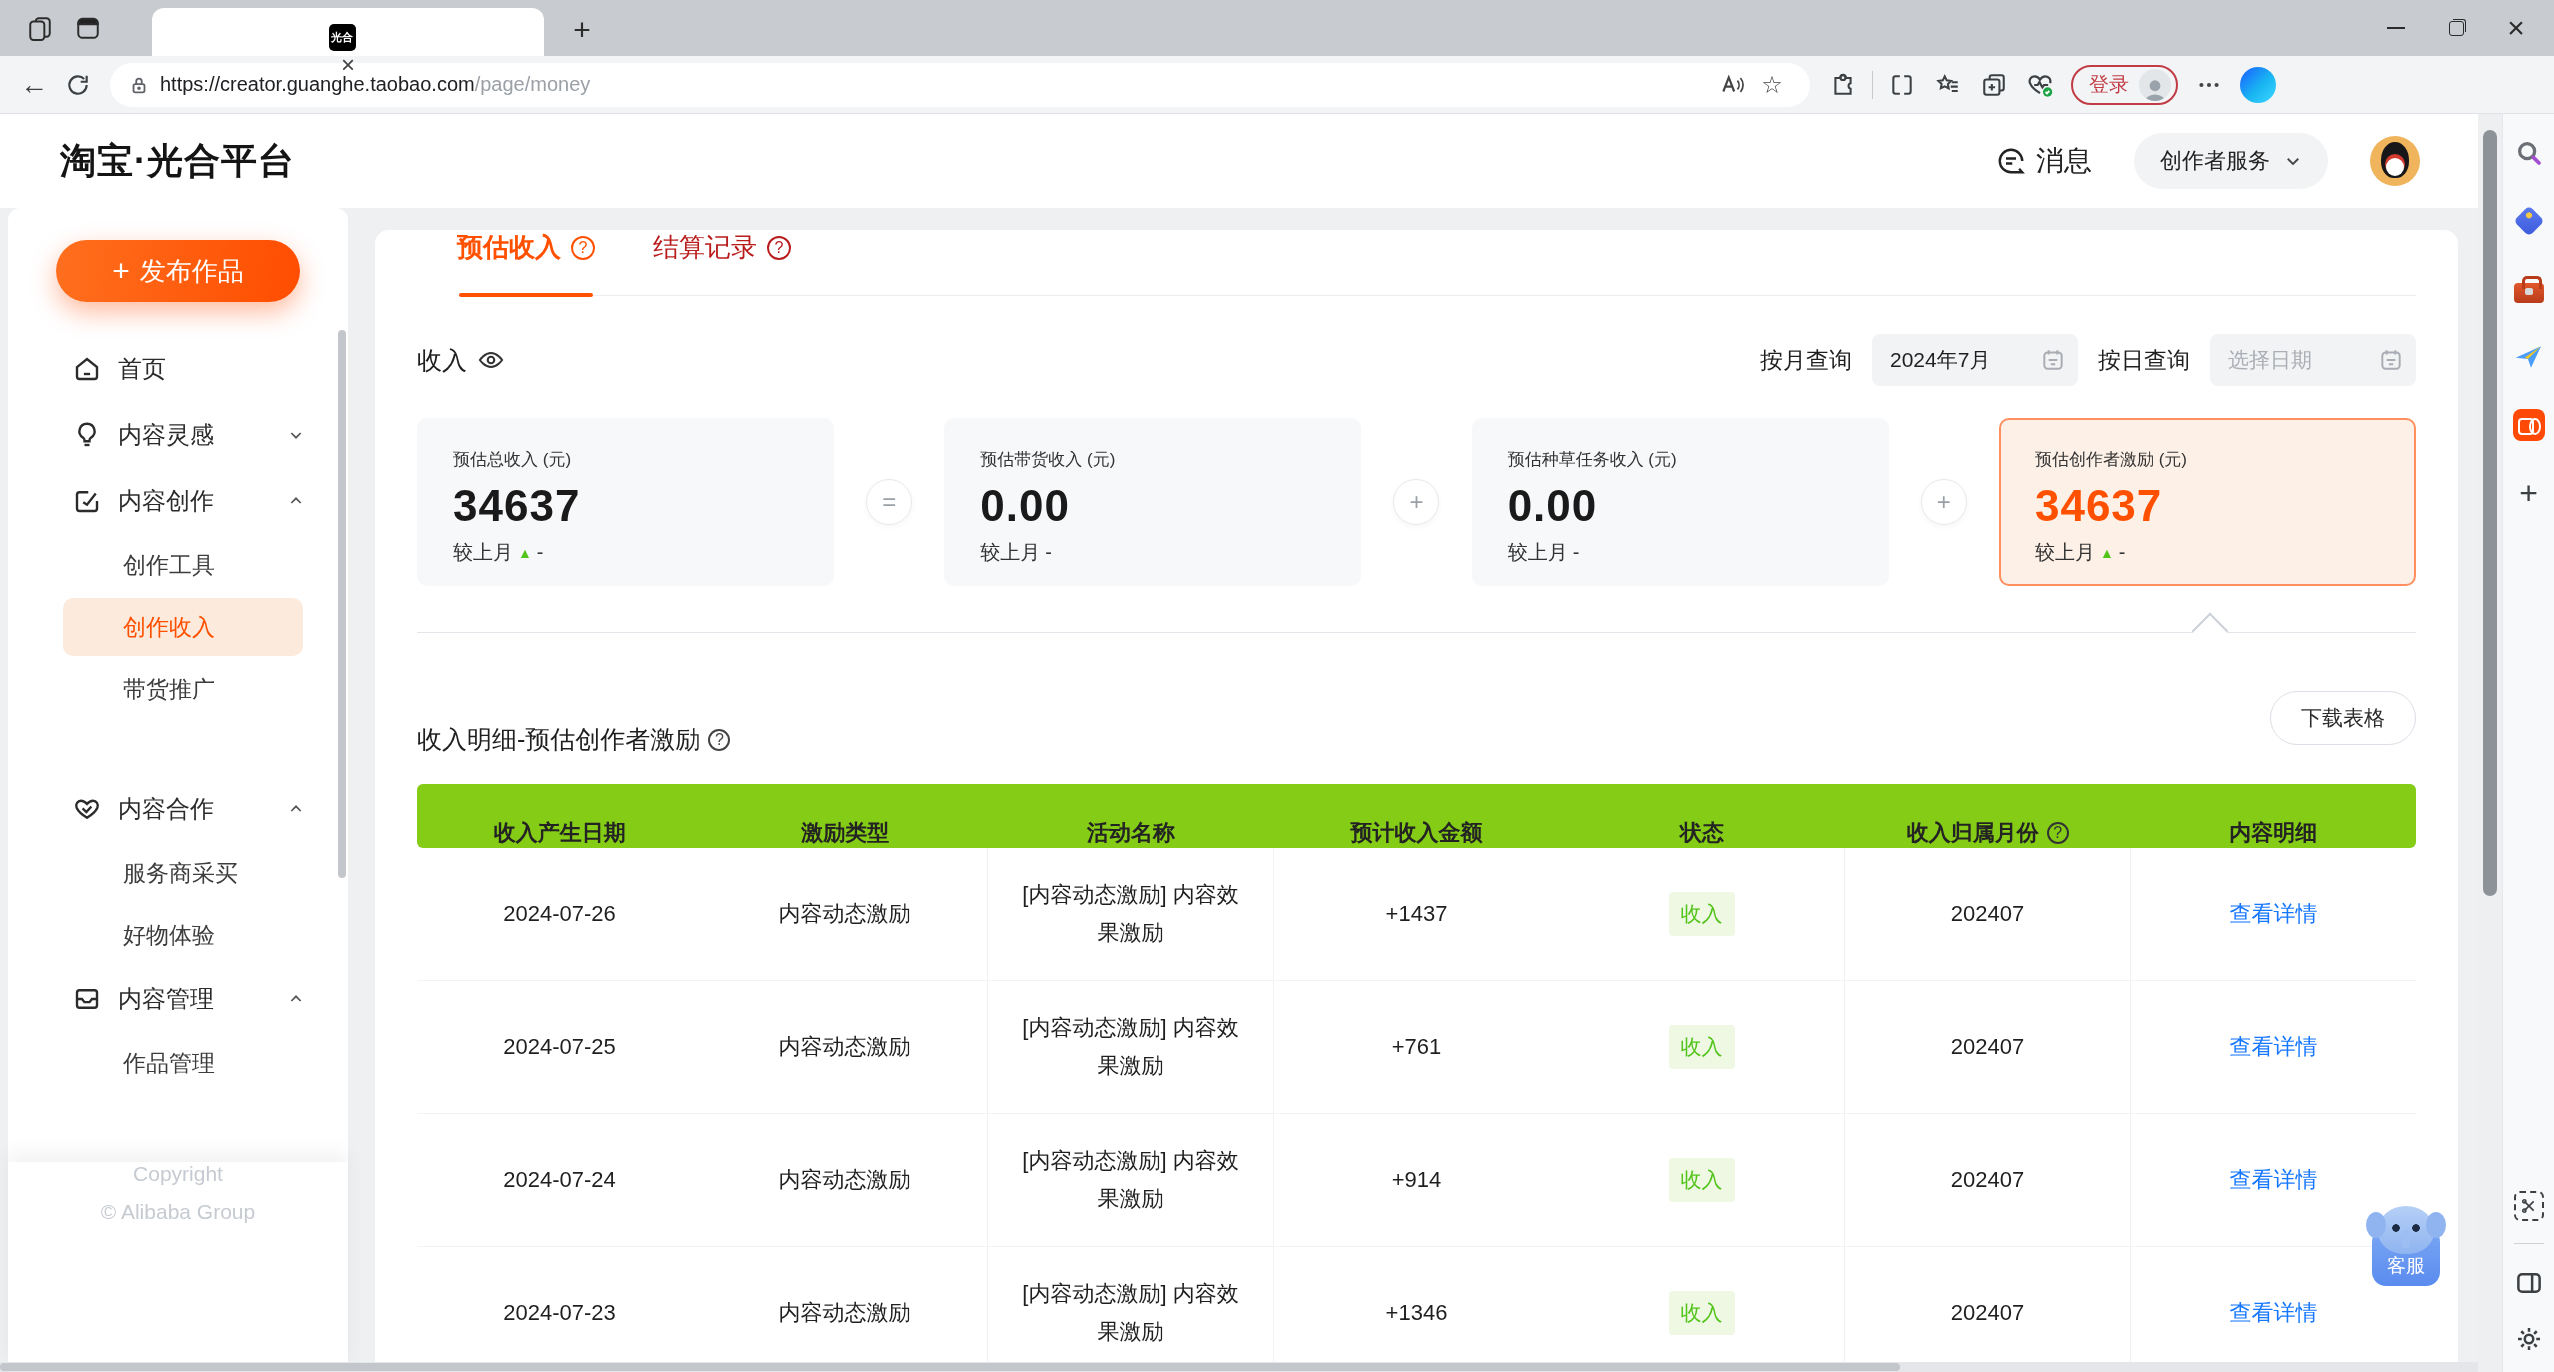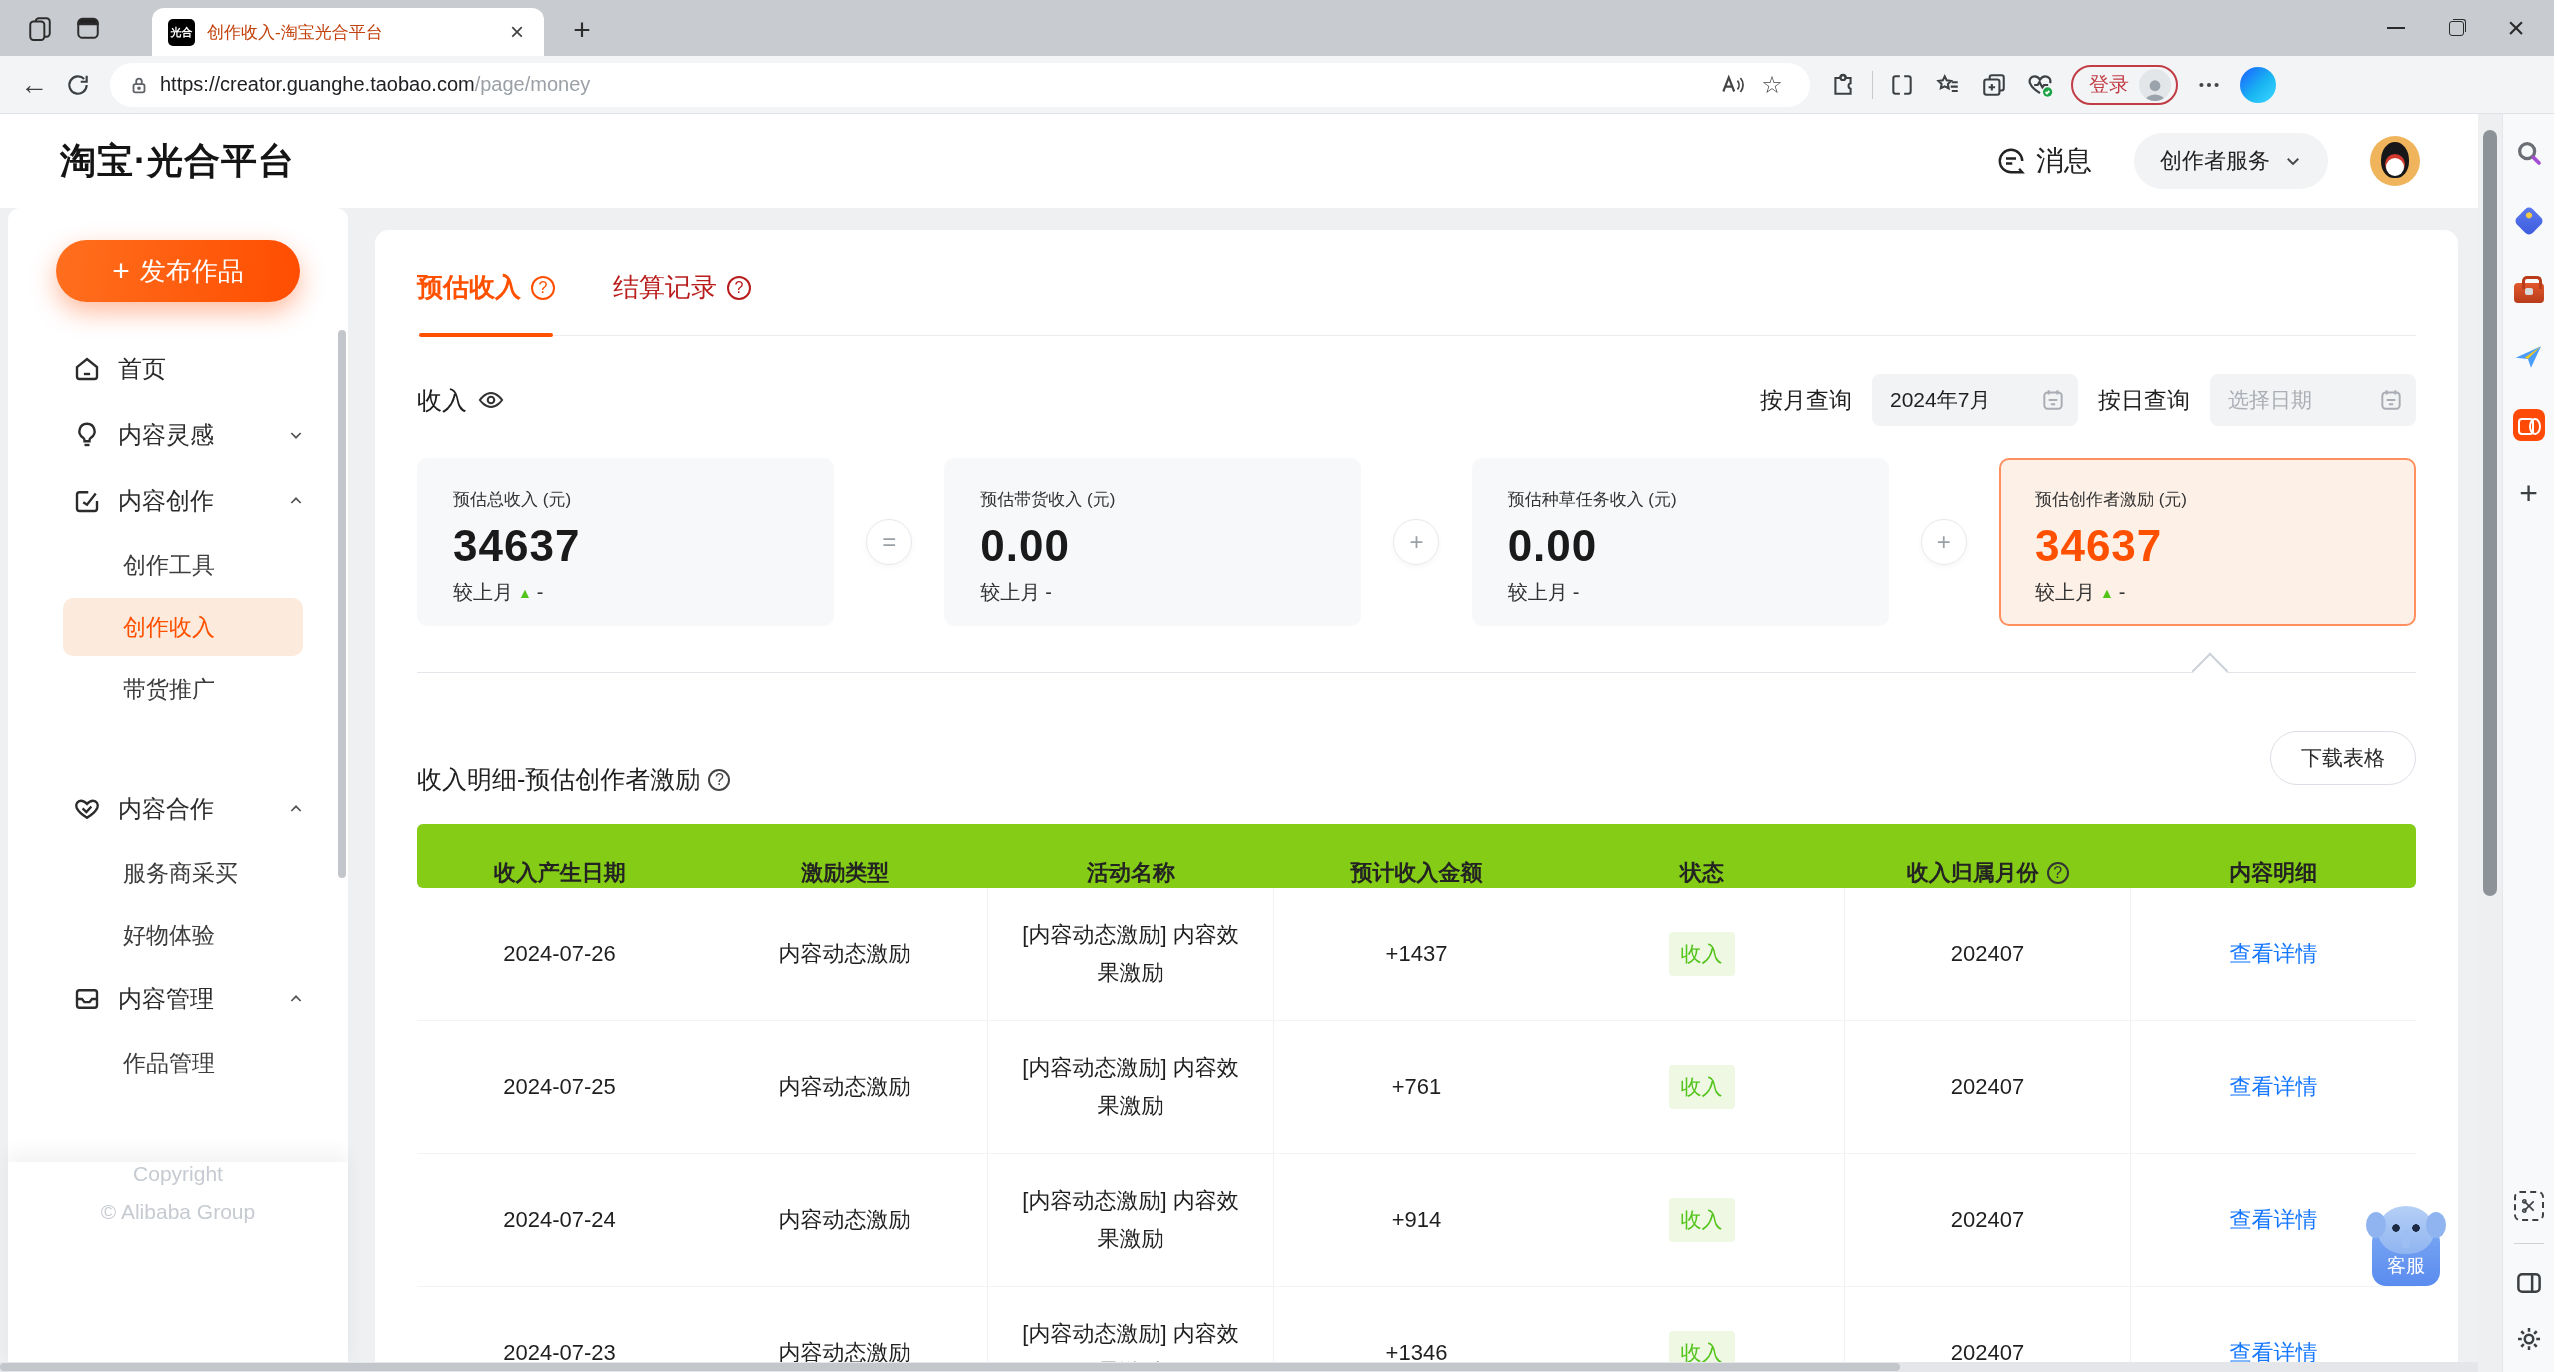--- a/index.html
+++ b/index.html
@@ -3,21 +3,21 @@
 <meta charset="utf-8">
 <style>
   * { margin:0; padding:0; box-sizing:border-box; }
   html,body { background:#9aa0a6; }
   body { font-family:"Liberation Sans","DejaVu Sans",sans-serif; }
   .screen { position:relative; width:2554px; height:1372px; background:#eef0f2; overflow:hidden; }
 
   
   .tabbar { position:relative; height:56px; background:#c8cbcf; display:flex; align-items:center; padding-left:16px; }
   .tb-btn { width:36px; height:36px; display:flex; align-items:center; justify-content:center; color:#2c2c2c; margin:0 6px; }
-  .tab { position:absolute; left:152px; top:8px; width:392px; height:48px; background:#fff; border-radius:12px 12px 0 0; display:flex; align-items:center; padding:0 16px; }
+  .tab { position:absolute; left:152px; top:8px; width:392px; height:48px; background:#fff; border-radius:12px 12px 0 0; display:flex; align-items:center; padding:16px 16px;flex-direction:column; }
   .favicon { width:27px; height:27px; background:#000; border-radius:5px; color:#fff; font-size:11px; font-weight:700; display:flex; align-items:center; justify-content:center; margin-right:12px; flex-shrink:0; }
   .tab-title { flex:1; font-size:17px; color:#c2410c; white-space:nowrap; overflow:hidden; }
   .tab-close { font-size:24px; color:#444; padding:0 4px; }
   .newtab { position:absolute; left:562px; top:10px; width:40px; height:40px; font-size:30px; color:#2c2c2c; display:flex; align-items:center; justify-content:center; }
   .win-controls { position:absolute; right:8px; top:0; height:56px; display:flex; align-items:center; }
   .win-btn { width:60px; height:56px; display:flex; align-items:center; justify-content:center; color:#2b2b2b; }
   .win-min { width:18px; height:2px; background:#2b2b2b; display:inline-block; }
   .win-max { width:15px; height:15px; border:1.8px solid #2b2b2b; border-radius:3px; position:relative; display:inline-block; }
   .win-max::before { content:""; position:absolute; left:2px; bottom:2px; width:12px; height:12px; border-top:1.8px solid #2b2b2b; border-right:1.8px solid #2b2b2b; border-radius:0 3px 0 0; transform:translate(1px,-1px); }
   .win-x { font-size:30px; font-weight:300; }
@@ -79,21 +79,21 @@
   .chev { color:#555; flex-shrink:0; }
   .nav-sub { height:62px; margin-left:55px; width:240px; display:flex; align-items:center; padding-left:60px; font-size:23px; color:#3d3d3d; border-radius:10px; }
   .nav-sub.active { background:#fcebdd; color:#ff5000; height:58px; margin-top:2px; margin-bottom:2px; }
   .group-gap { height:56px; }
   .side-scroll { position:absolute; right:2px; top:122px; width:8px; height:548px; background:#c3c6ca; border-radius:4px; }
   .copyright { position:absolute; bottom:0; left:0; width:100%; height:210px; background:#fff; box-shadow:0 -10px 18px rgba(0,0,0,.05); display:flex; flex-direction:column; align-items:center; justify-content:flex-start; gap:14px; color:#c6cad1; font-size:21px; }
 
   
   .main-wrap { flex:1; padding:22px 20px 0 27px; overflow:hidden; }
   .main-card { background:#fff; border-radius:14px 14px 0 0; height:100%; padding:0 42px; overflow:hidden; position:relative; }
-  .mtabs { display:flex; gap:58px; padding-top:40px; border-bottom:1px solid #ebedf0; }
+  .mtabs { display:flex; gap:58px; border-bottom:1px solid #ebedf0;margin-left:40px; }
   .mtab { display:flex; align-items:center; gap:10px; font-size:26px; color:#b91c1c; padding-bottom:30px; position:relative; }
   .mtab.active { color:#ff5000; font-weight:700; }
   .mtab.active::after { content:""; position:absolute; left:2px; right:2px; bottom:-2px; height:4px; border-radius:2px; background:#ff5000; }
   .qmark { width:24px; height:24px; border:2px solid currentColor; border-radius:50%; font-size:16px; font-weight:400; display:inline-flex; align-items:center; justify-content:center; }
   .income-row { margin-top:36px; height:56px; display:flex; align-items:center; }
   .income-title { display:flex; align-items:center; gap:10px; font-size:25px; color:#1f1f1f; }
   .query { margin-left:auto; display:flex; align-items:center; gap:20px; font-size:23px; color:#1f1f1f; }
   .q-box { position:relative; width:206px; height:52px; }
   .q-box input { width:100%; height:100%; background:#f2f3f5; border:none; border-radius:8px; padding:0 48px 0 18px; font-size:21px; color:#1f1f1f; font-family:inherit; }
   .q-box input::placeholder { color:#abaeb5; }

